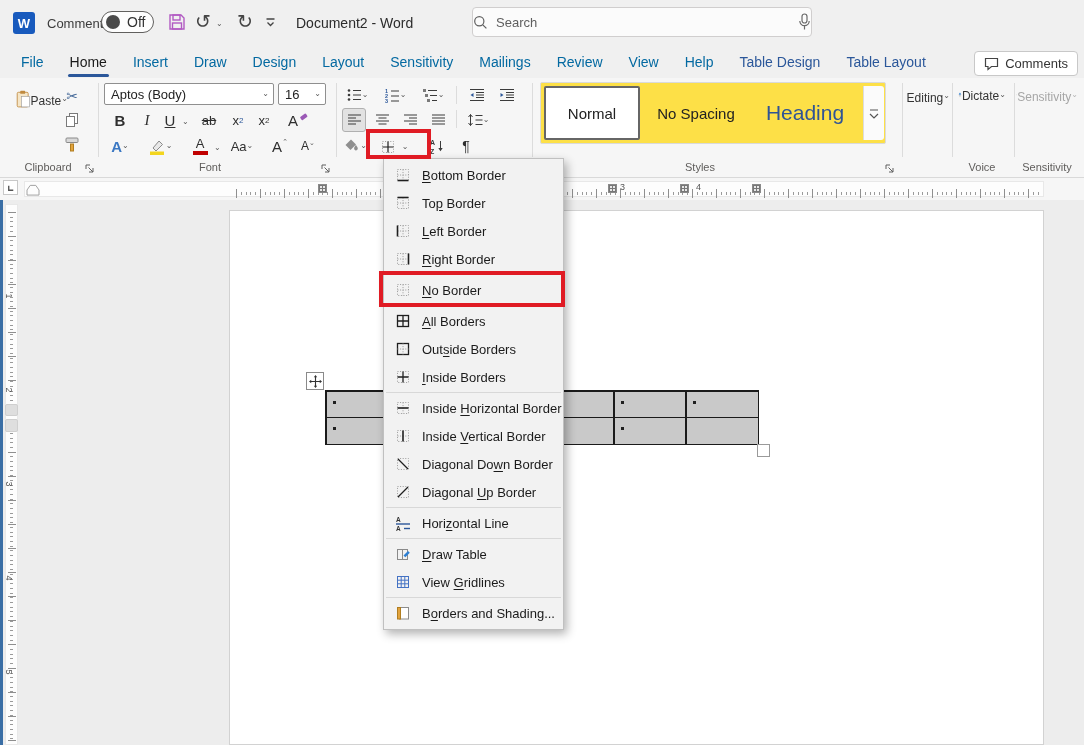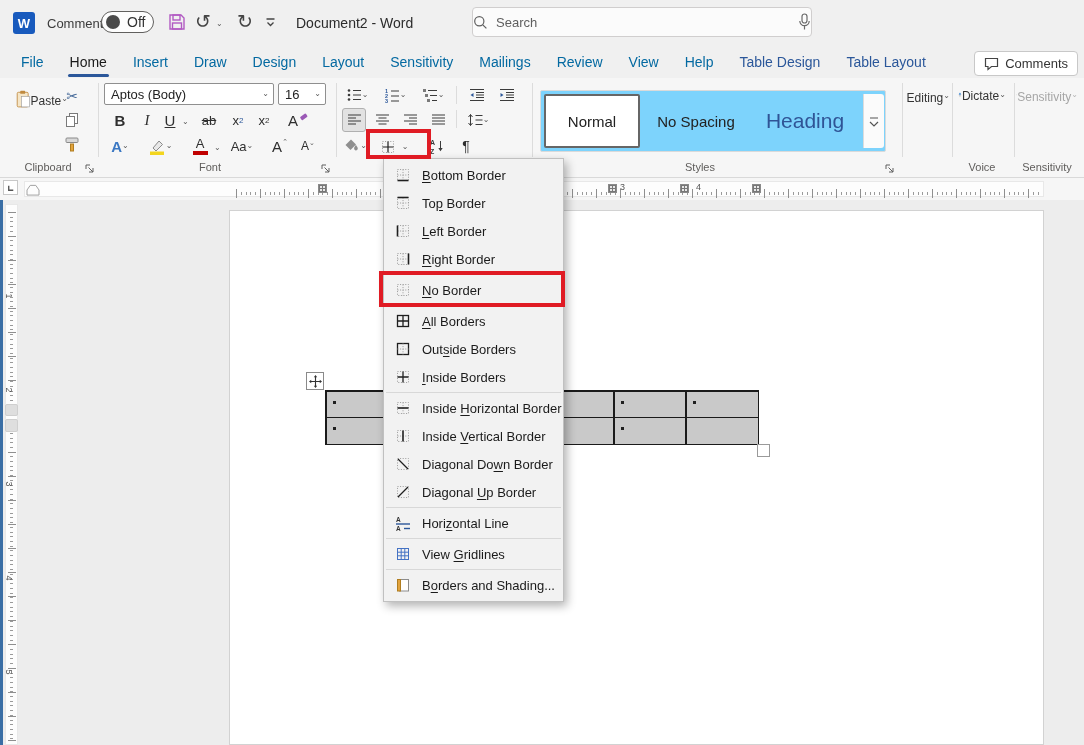--- a/index.html
+++ b/index.html
@@ -39,21 +39,21 @@
   .launcher{position:absolute;top:85px}
   .bigbtn{position:absolute;display:flex;flex-direction:row;align-items:center;font-size:12px;color:#333}
   .smbtn{position:absolute;display:flex;align-items:center;justify-content:center}
   .combo{position:absolute;height:22px;background:#fff;border:1px solid #8f8f8f;border-radius:2px;
          display:flex;align-items:center;font-size:13px;color:#222;padding-left:6px}
   .combo .chev{margin-left:auto;margin-right:4px}
   .chev{font-size:8px;color:#5a5a5a;line-height:1}
   .chev-mini{font-size:7px;color:#5a5a5a;line-height:1}
   .selbtn{background:#e2e2e2;border:1px solid #b0b0b0;border-radius:3px}
   .glyph{font-size:15px;color:#2f2f2f}
-  .gallery{position:absolute;left:540px;top:12px;width:346px;height:62px;background:#7dd3fc;border:1px solid #dadada;border-radius:2px}
+  .gallery{position:absolute;left:540px;top:4px;width:346px;height:62px;background:#fde047;border:1px solid #dadada;border-radius:2px}
   .gitem{position:absolute;top:3px;height:54px;display:flex;align-items:center;justify-content:center;font-size:15px;color:#222}
   .gmore{position:absolute;left:322px;top:3px;width:21px;height:54px;border-left:1px solid #dcdcdc;background:#fbfbfb;
          border-radius:0 3px 3px 0;display:flex;align-items:center;justify-content:center}
   .redbox{position:absolute;border:4px solid #e01b24;z-index:40;pointer-events:none}
   
   .rulerrow{position:absolute;left:0;top:178px;width:1084px;height:22px;background:#f6f6f6}
   .hruler{position:absolute;left:24px;top:3px;width:1020px;height:16px;background:#fdfdfd;border:1px solid #e8e8e8}
   .hticks-minor{position:absolute;top:10px;height:3px;background-image:repeating-linear-gradient(to right,#9a9a9a 0 1px,transparent 1px 4.8px)}
   .hticks-major{position:absolute;top:7px;height:9px;background-image:repeating-linear-gradient(to right,#8f8f8f 0 1px,transparent 1px 24px)}
   .rnum{position:absolute;font-size:9px;color:#555}
@@ -622,20 +622,28 @@
       <svg width="16" height="16" viewBox="0 0 16 16">
         <text x="1" y="7" class="it">A</text>
           <path d="M1 9h14" stroke="#2b579a" stroke-width="1.4"></path>
         <text x="1" y="16" class="it">A</text>
           <path d="M9 13.5h6" stroke="#2b579a" stroke-width="1.4"></path>
         </svg>
       <span class="mlabel">Hori<u>z</u>ontal Line</span>
       </div>
     <div class="msep"></div>
     <div class="mi">
+      <svg width="16" height="16" viewBox="0 0 16 16">
+        <rect x="2.5" y="3.5" width="10" height="10" stroke="#8a8a8a" fill="none"></rect>
+          <path d="M7.5 3.5V13.5" stroke="#8a8a8a"></path>
+        <path d="M8.5 9.5L13 5l1.8 1.8-4.5 4.5z" fill="#2d7fd3"></path>
+        </svg>
+      <span class="mlabel"><u>D</u>raw Table</span>
+      </div>
+    <div class="mi">
       <svg width="16" height="16" viewBox="0 0 16 16" fill="none">
         <rect x="2.5" y="2.5" width="11" height="11" stroke="#4472c4"></rect>
         <path d="M6.2 2.5V13.5M9.8 2.5V13.5M2.5 6.2H13.5M2.5 9.8H13.5" stroke="#4472c4"></path>
         </svg>
       <span class="mlabel">View <u>G</u>ridlines</span>
       </div>
     <div class="msep"></div>
     <div class="mi">
       <svg width="16" height="16" viewBox="0 0 16 16">
         <rect x="4.5" y="2.5" width="9" height="11.5" fill="#fff" stroke="#8c8c8c"></rect>

